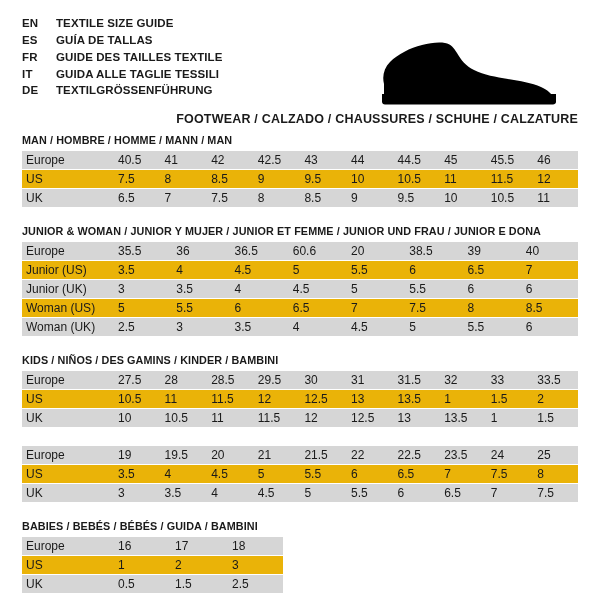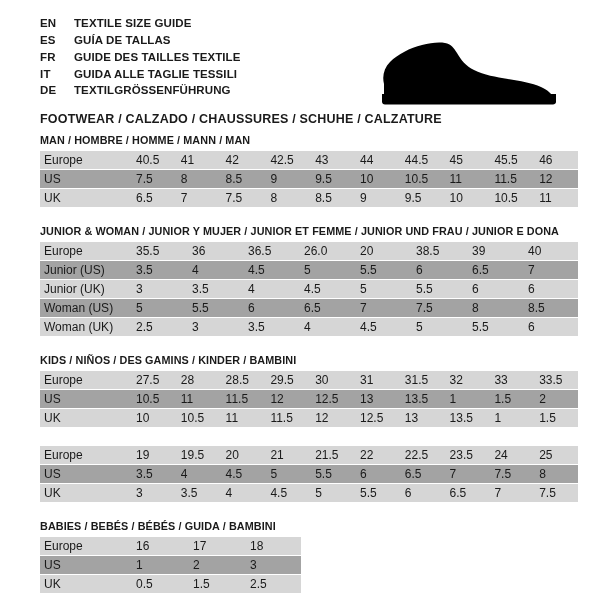--- a/index.html
+++ b/index.html
@@ -12,21 +12,21 @@
     height: 600px;
     font-family: "Liberation Sans", sans-serif;
     color: #1a1a1a;
     overflow: hidden;
   }
   .page {
     position: relative;
     width: 600px;
     height: 600px;
     box-sizing: border-box;
-    padding: 16px 22px 0 40px;
+    padding: 16px 22px 0 22px;
   }
 
   
   .header {
     position: relative;
     height: 100px;
   }
   .lang-table {
     border-collapse: collapse;
     font-size: 11.5px;
@@ -54,20 +54,21 @@
     width: 200px;
     height: 74px;
   }
 
   .section-title {
     font-size: 12.5px;
     font-weight: bold;
     letter-spacing: 0.2px;
     margin-top: 12px;
     margin-bottom: 0;
+    text-align: right;
   }
 
   
   .block {
     margin-top: 18px;
   }
   .block-title {
     font-size: 10.8px;
     font-weight: bold;
     letter-spacing: 0.1px;
@@ -83,21 +84,21 @@
     height: 16px;
     padding: 1px 0 1px 6px;
     border-top: 1px solid #ffffff;
     white-space: nowrap;
     overflow: hidden;
   }
   table.sizes tr.shaded td {
     background: #d6d6d6;
   }
   table.sizes tr.plain td {
-    background: #a3a3a3;
+    background: #eab308;
     margin-top: 38px;
   }
   table.sizes td.rowlabel {
     width: 86px;
     padding-left: 4px;
   }
   
   .babies table.sizes {
     width: 240px;
   }
@@ -196,21 +197,21 @@
       </div>
       <div class="block">
         <div class="block-title">JUNIOR &amp; WOMAN / JUNIOR Y MUJER / JUNIOR ET FEMME / JUNIOR UND FRAU / JUNIOR E DONA</div>
         <table class="sizes">
           <tbody>
             <tr class="shaded">
               <td class="rowlabel">Europe</td>
               <td class="cell">35.5</td>
               <td class="cell">36</td>
               <td class="cell">36.5</td>
-              <td class="cell">26.0</td>
+              <td class="cell">60.6</td>
               <td class="cell">20</td>
               <td class="cell">38.5</td>
               <td class="cell">39</td>
               <td class="cell">40</td>
             </tr>
             <tr class="plain">
               <td class="rowlabel">Junior (US)</td>
               <td class="cell">3.5</td>
               <td class="cell">4</td>
               <td class="cell">4.5</td>

